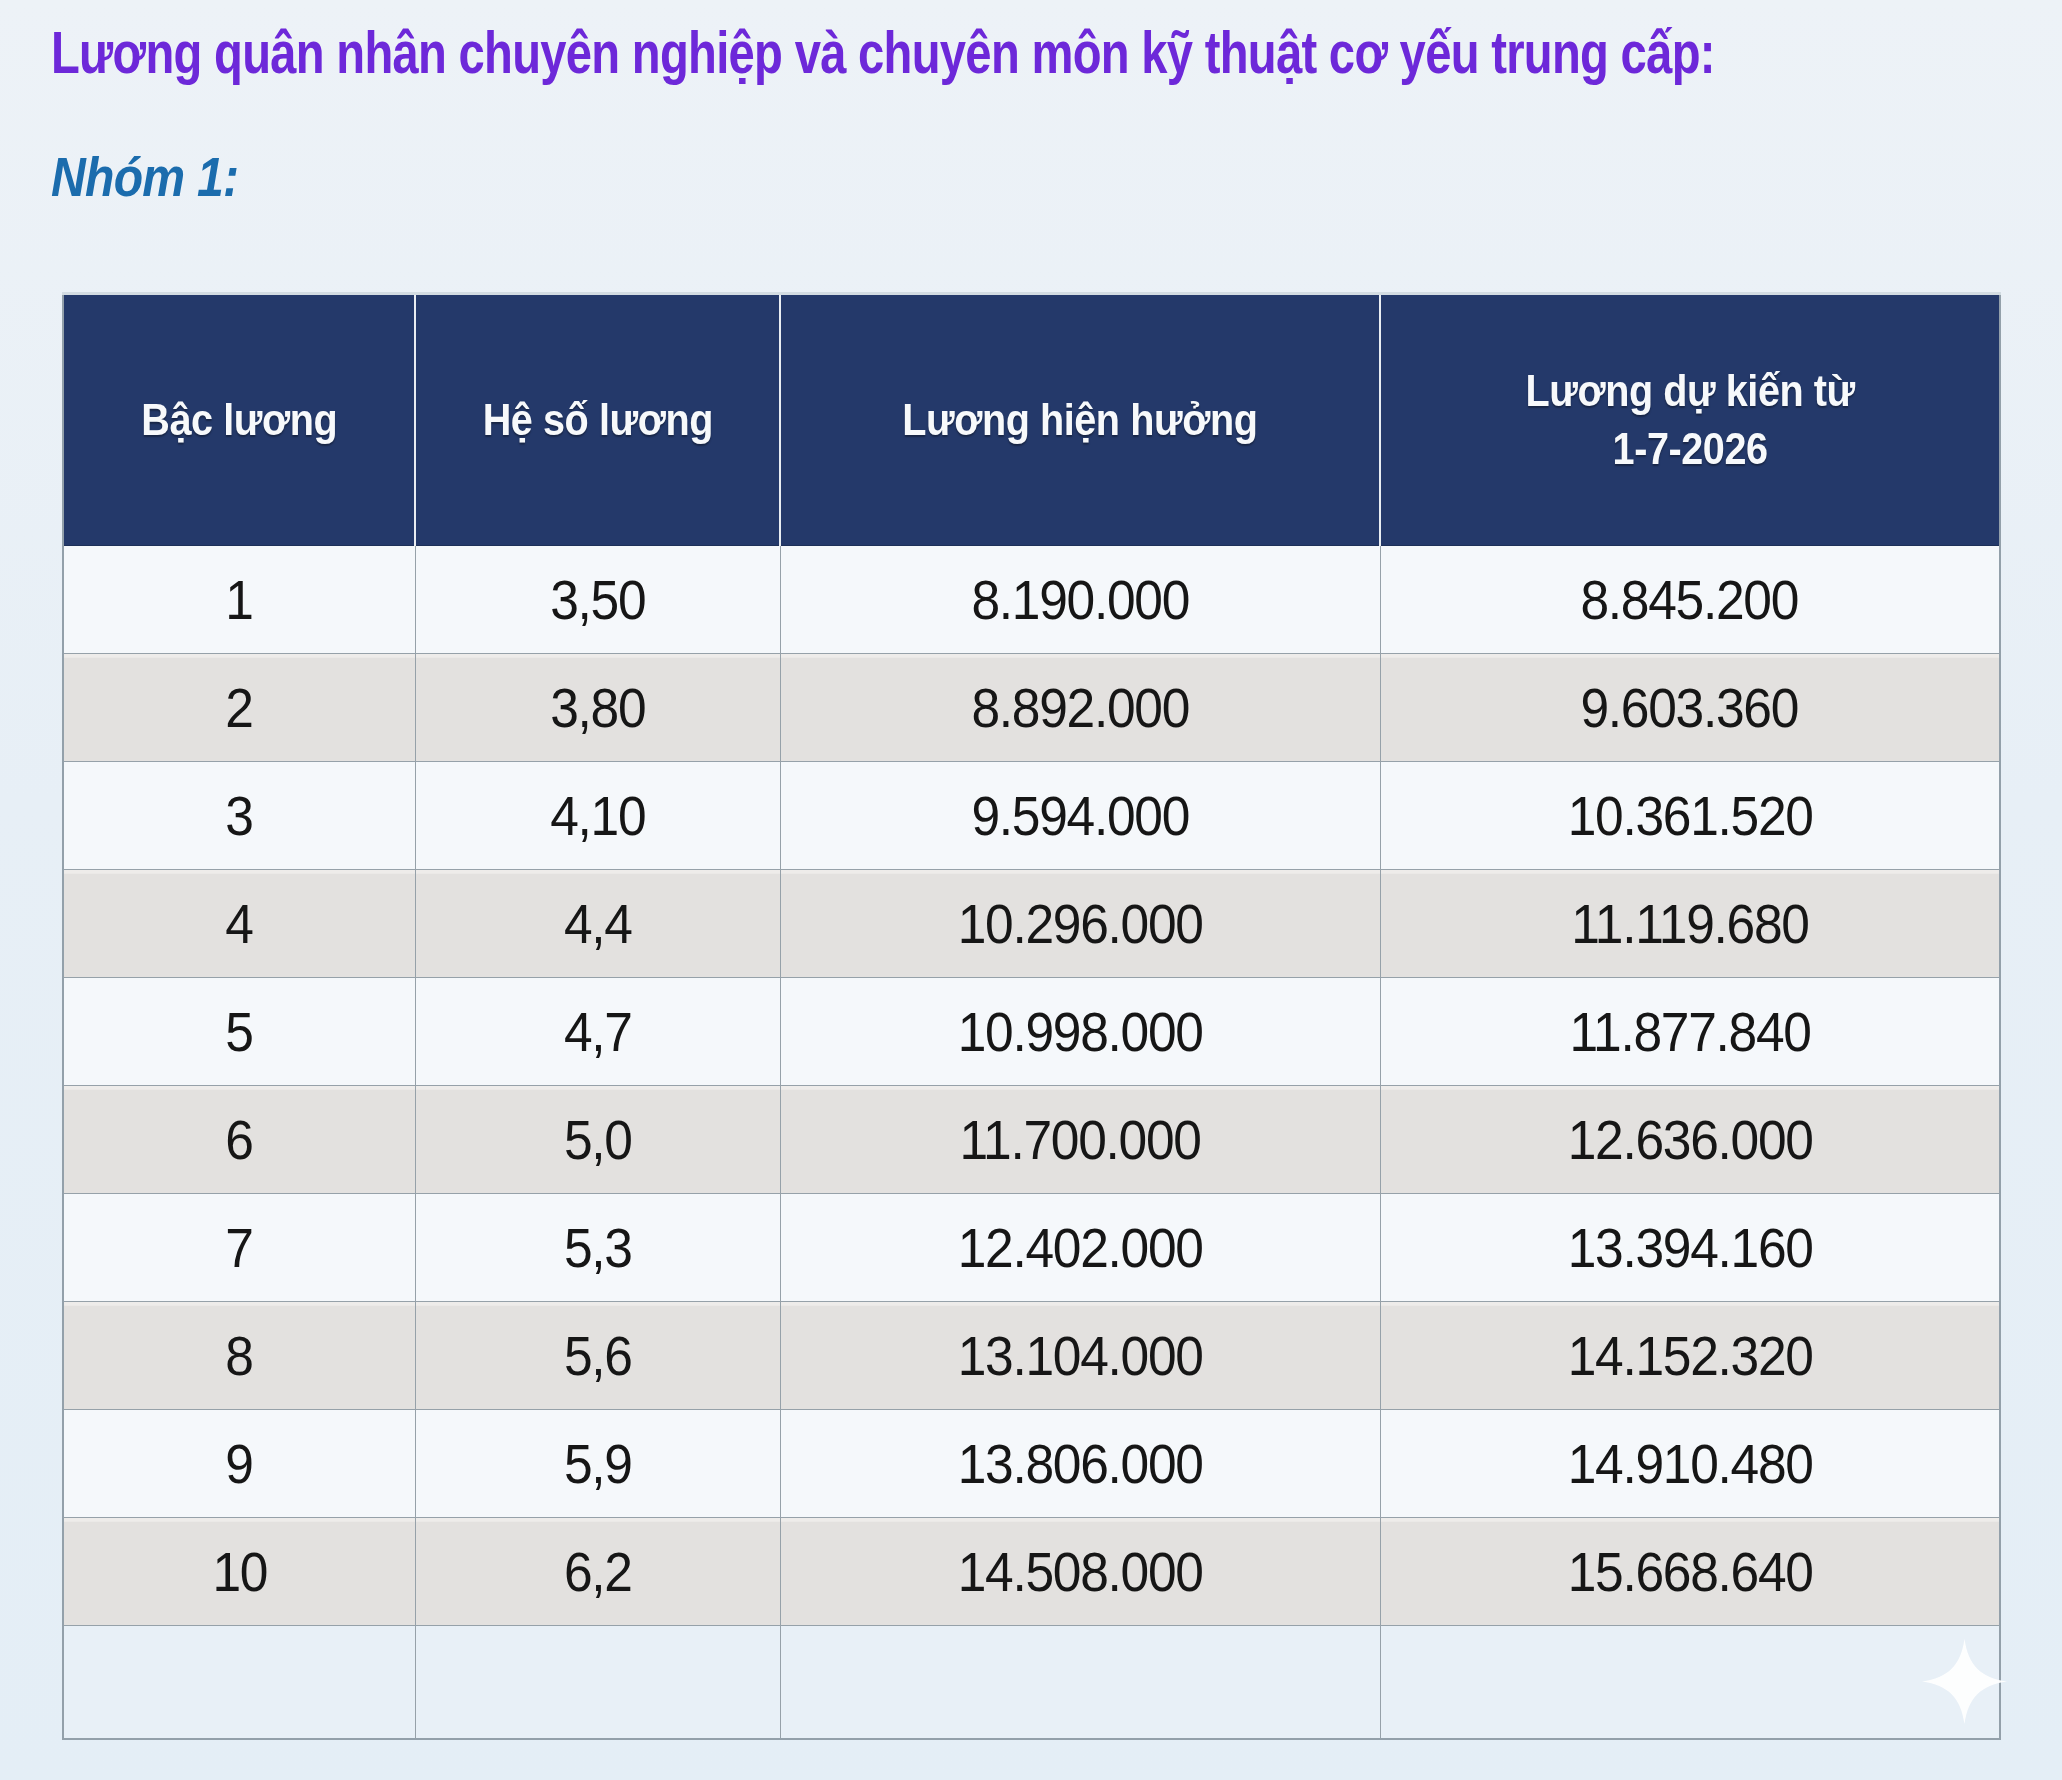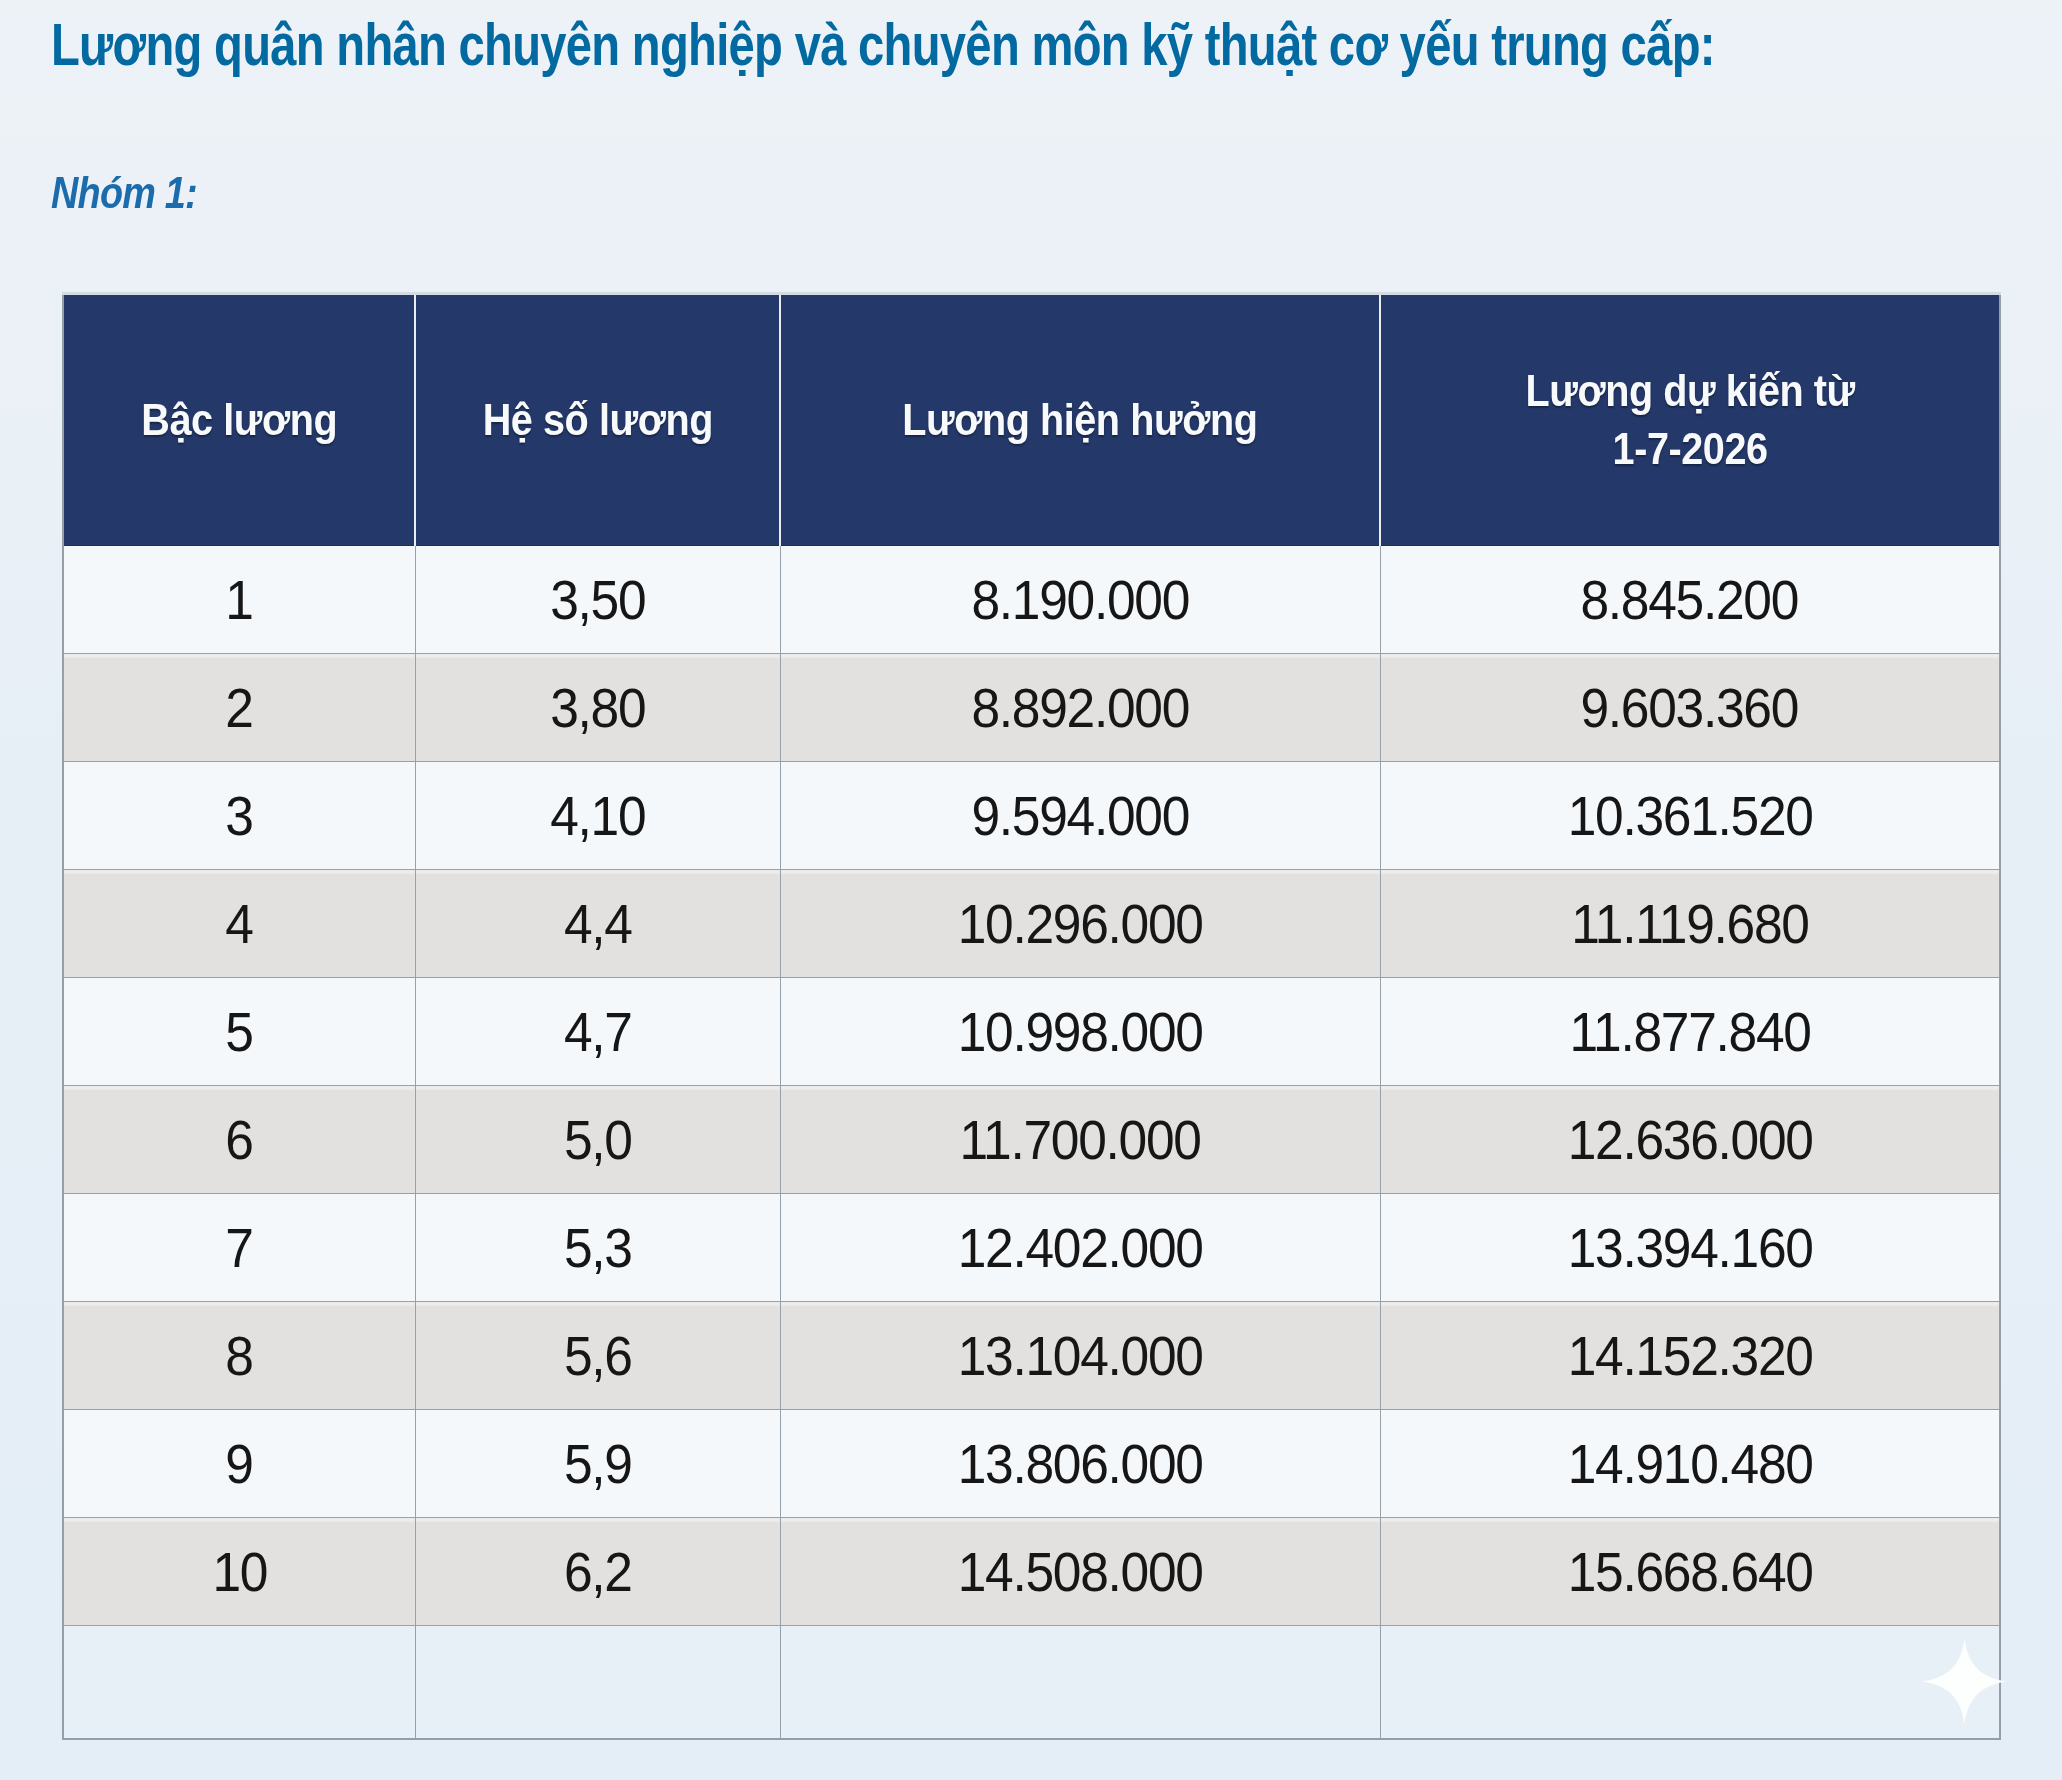--- a/index.html
+++ b/index.html
@@ -5,32 +5,32 @@
   html, body { margin: 0; padding: 0; }
   body {
     width: 2063px; height: 1781px;
     background: linear-gradient(180deg, #edf2f7 0%, #e7eff6 45%, #e4eef6 100%);
     font-family: "Liberation Sans", sans-serif;
     overflow: hidden;
   }
   .page { position: relative; width: 2063px; height: 1781px; }
 
   .title {
-    position: absolute; left: 51px; top: 11px; width: 1994px;
-    font-size: 59px; font-weight: bold; color: #0369a1;
+    position: absolute; left: 51px; top: 19px; width: 1994px;
+    font-size: 59px; font-weight: bold; color: #6d28d9;
     line-height: 69px; white-space: nowrap;
   }
   .title > span {
     display: inline-block; transform: scaleX(0.80);
     transform-origin: left center; letter-spacing: -0.9px;
   }
 
   .subtitle {
-    position: absolute; left: 51px; top: 160px;
-    font-size: 44px; font-weight: bold; font-style: italic;
+    position: absolute; left: 51px; top: 144px;
+    font-size: 56px; font-weight: bold; font-style: italic;
     color: #1b6cad; line-height: 65px; white-space: nowrap;
   }
   .subtitle > span {
     display: inline-block; transform: scaleX(0.86);
     transform-origin: left center; letter-spacing: -0.9px;
   }
 
   table.salary {
     position: absolute; left: 62px; top: 292px;
     width: 1937px; border-collapse: collapse; table-layout: fixed;

